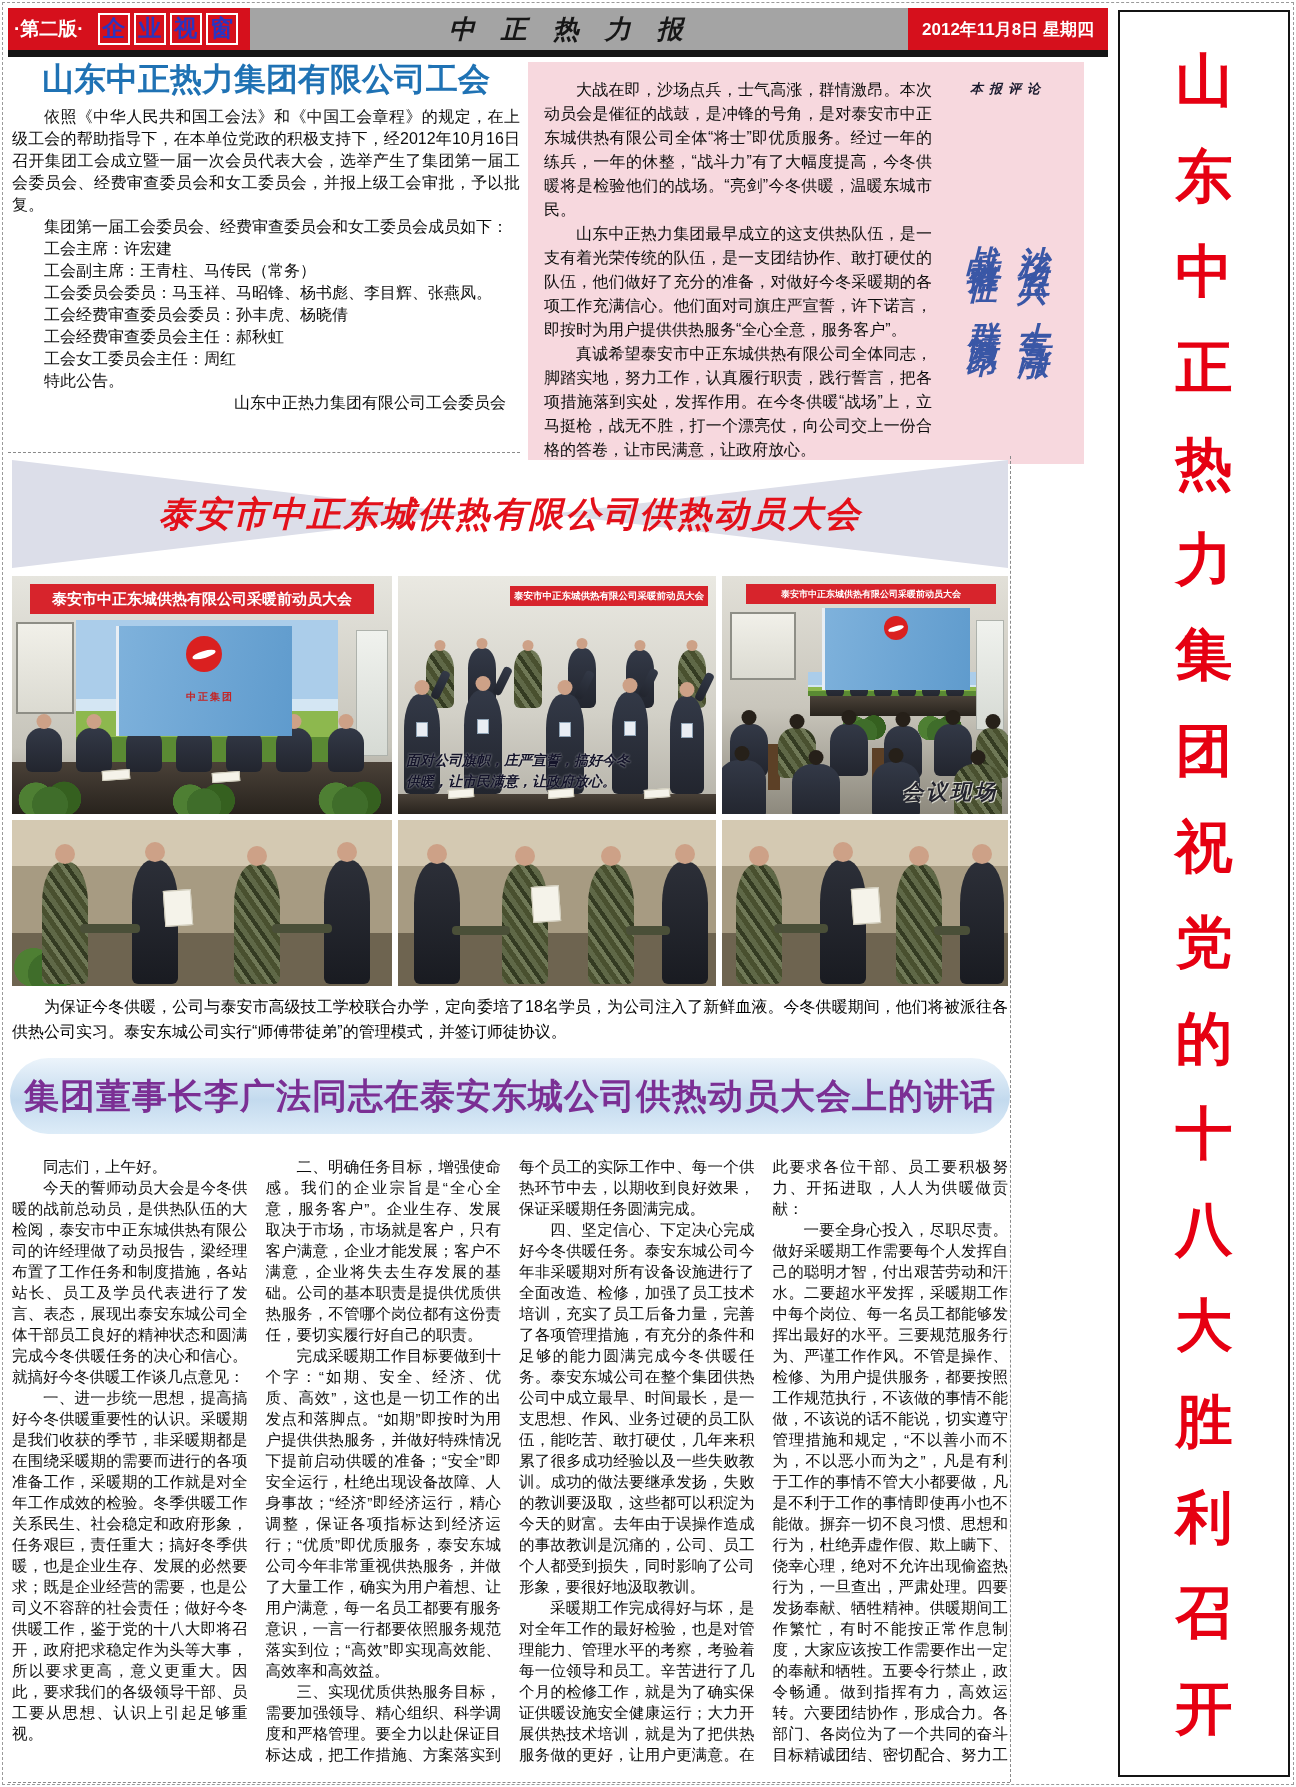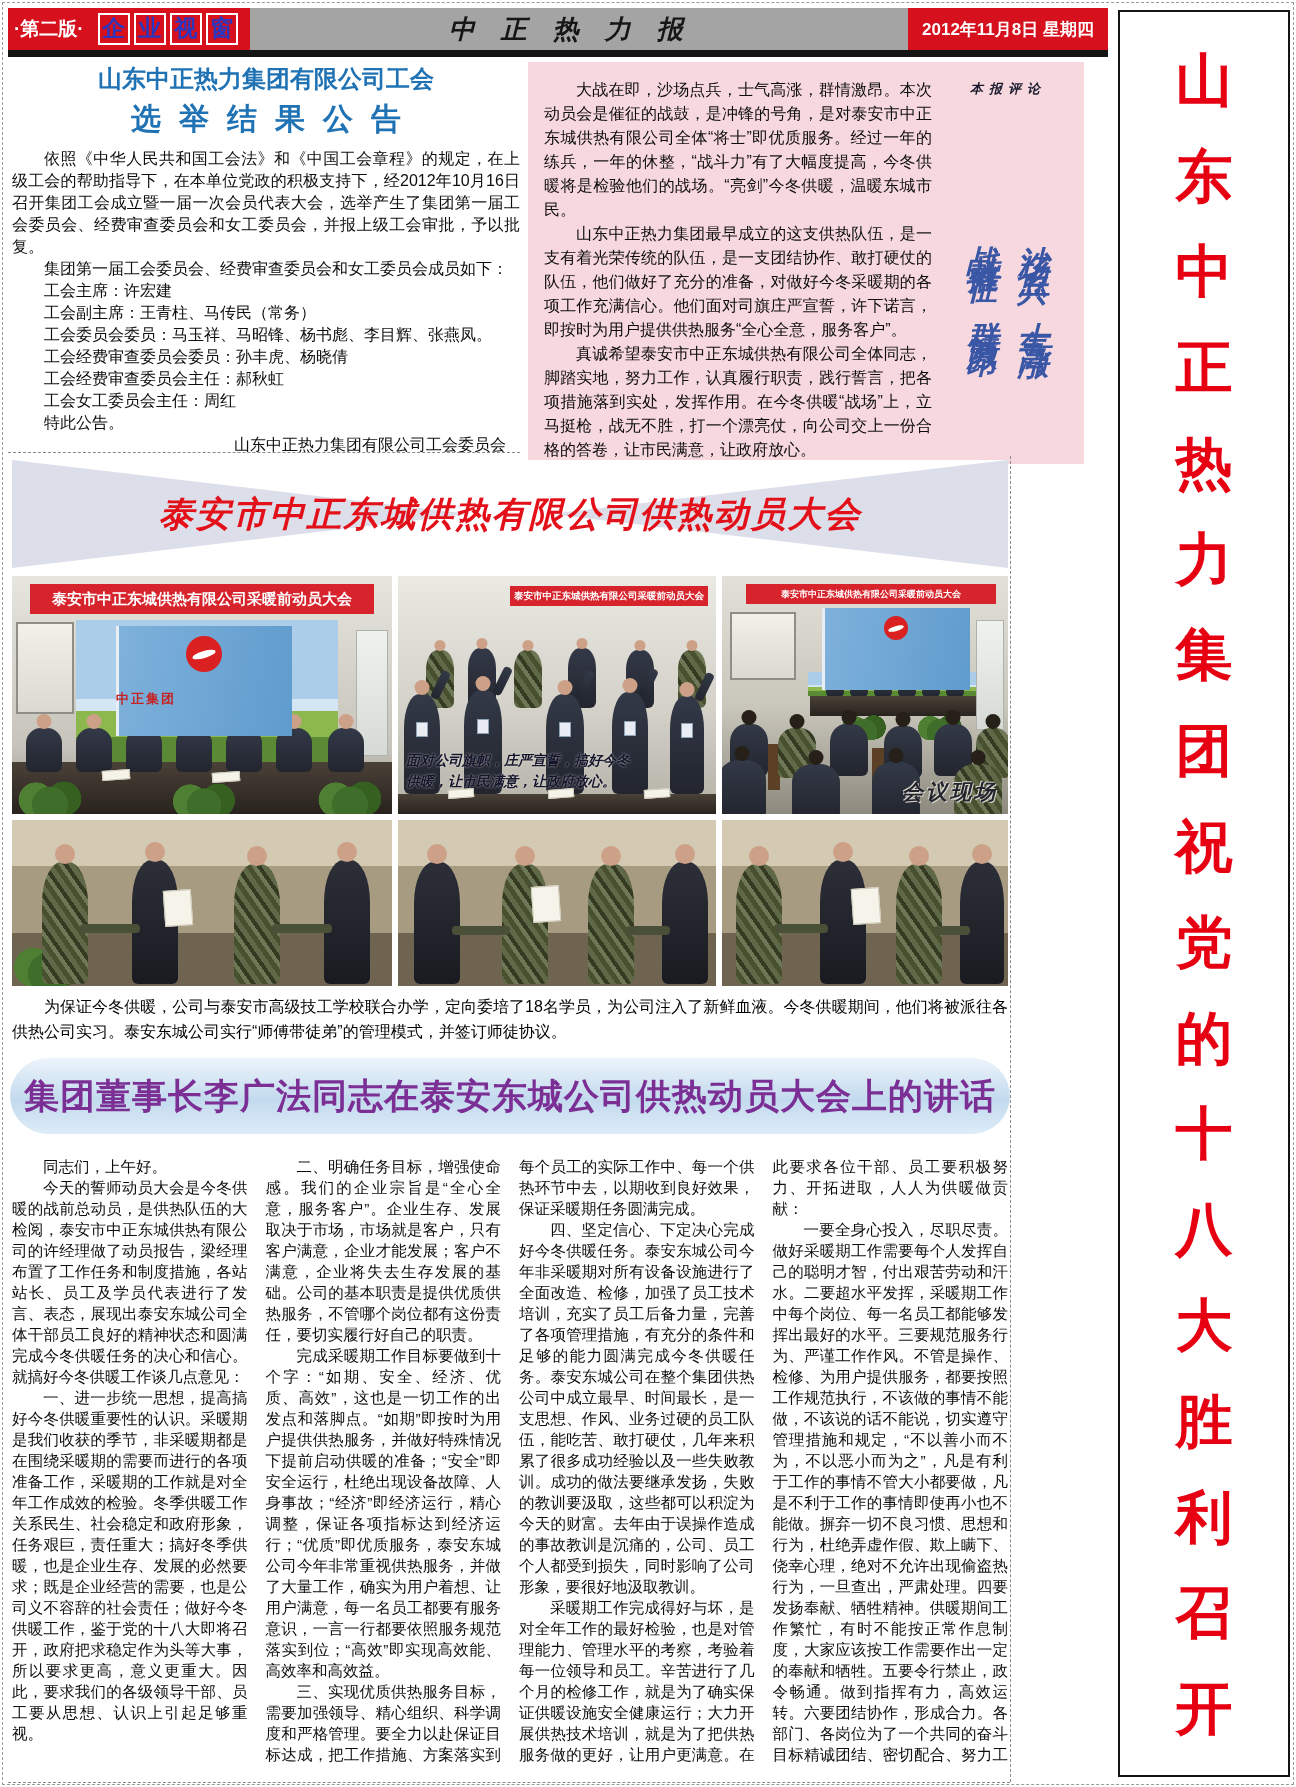--- a/index.html
+++ b/index.html
@@ -16,21 +16,21 @@
   .section-char { display:block; width:28px; height:28px; border:2px solid #fff; margin-left:4px;
                   color:#2a35c0; font-size:23px; font-weight:bold; line-height:27px; text-align:center;
                   background:#d6101c; }
   .masthead { flex:1; text-align:center; font-family:"DejaVu Serif", serif; font-style:italic;
               font-weight:bold; font-size:26px; letter-spacing:26px; line-height:42px; color:#161616; }
   .header-date { background:#d6101c; color:#fff; font-size:17px; font-weight:bold;
                  display:flex; align-items:center; padding:0 14px; white-space:nowrap; }
 
   
   .announcement { position:absolute; left:12px; top:60px; width:508px; }
-  .ann-title1 { color:#1f72b4; font-weight:bold; font-size:24px; line-height:38px; text-align:center; }
+  .ann-title1 { color:#1f72b4; font-weight:bold; font-size:32px; line-height:38px; text-align:center; }
   .ann-title2 { color:#1f72b4; font-weight:bold; font-size:30px; line-height:42px; text-align:center;
                 letter-spacing:18px; text-indent:18px; }
   .ann-body { margin-top:8px; font-size:16px; line-height:22px; text-align:justify; }
   .ann-body p { margin:0; }
   .ann-intro { text-indent:2em; }
   .ann-lead { text-indent:2em; }
   .ann-members p { padding-left:2em; }
   .ann-sign { text-align:right; padding-right:14px; }
 
   
@@ -63,22 +63,22 @@
   
   .photo { position:absolute; overflow:hidden; height:238px; }
   .ph-banner { position:absolute; background:#d7242c; color:#fff; font-weight:bold; text-align:center;
                white-space:nowrap; overflow:hidden; z-index:4; }
   .screen { position:absolute; background:linear-gradient(#f1f0e9,#dbdad1); border:2px solid #8e8e86; }
   .scenery { position:absolute; background:linear-gradient(#abcdea 0 54%, #d4e6f3 54% 62%, #8db84e 62% 80%, #5a8a33 80%); }
   .flag { position:absolute; background:linear-gradient(100deg,#7fb2dc,#5f9bcd); box-shadow:inset 3px 0 0 #e8eef4; z-index:2; }
   .logo { position:absolute; border-radius:50%; background:#da2020; }
   .logo::after { content:""; position:absolute; left:16%; top:42%; width:68%; height:20%;
                  background:#fff; border-radius:50%; transform:rotate(-16deg); }
-  .flag-text { position:absolute; left:0; right:0; top:58%; color:#c52222;
-               font-size:13px; font-weight:bold; letter-spacing:2px; }
+  .flag-text { position:absolute; left:12px; right:0; top:58%; text-align:center; color:#c52222;
+               font-size:10px; font-weight:bold; letter-spacing:2px; }
   .ac { position:absolute; background:linear-gradient(#f0f2ee,#d6dad4); border:1px solid #aeb2ac; }
   .ptable { position:absolute; background:linear-gradient(#4a4138,#28231d); }
   .plant { position:absolute; background:
            radial-gradient(circle at 50% 72%, #3f6d2a 0 44%, transparent 45%),
            radial-gradient(circle at 28% 58%, #4e7f33 0 34%, transparent 35%),
            radial-gradient(circle at 72% 55%, #35601f 0 34%, transparent 35%); }
   .paper { position:absolute; background:#f5f3ea; border:1px solid #cfcbba; transform:rotate(-4deg); }
   .chair { position:absolute; background:#5c4026; }
 
   .fig { position:absolute; border-radius:42% 42% 6px 6px / 34% 34% 6px 6px;
@@ -141,21 +141,20 @@
           <span class="section-char">视</span>
           <span class="section-char">窗</span>
         </span>
     </div>
     <div class="masthead">中正热力报</div>
     <div class="header-date">2012年11月8日 星期四</div>
   </div>
 
   <div class="announcement">
     <div class="ann-title1">山东中正热力集团有限公司工会</div>
-    <div class="ann-title2">选举结果公告</div>
     <div class="ann-body">
       <p class="ann-intro">依照《中华人民共和国工会法》和《中国工会章程》的规定，在上级工会的帮助指导下，在本单位党政的积极支持下，经2012年10月16日召开集团工会成立暨一届一次会员代表大会，选举产生了集团第一届工会委员会、经费审查委员会和女工委员会，并报上级工会审批，予以批复。</p>
       <p class="ann-lead">集团第一届工会委员会、经费审查委员会和女工委员会成员如下：</p>
       <div class="ann-members">
           <p>工会主席：许宏建</p>
           <p>工会副主席：王青柱、马传民（常务）</p>
           <p>工会委员会委员：马玉祥、马昭锋、杨书彪、李目辉、张燕凤。</p>
           <p>工会经费审查委员会委员：孙丰虎、杨晓倩</p>
           <p>工会经费审查委员会主任：郝秋虹</p>
           <p>工会女工委员会主任：周红</p>

